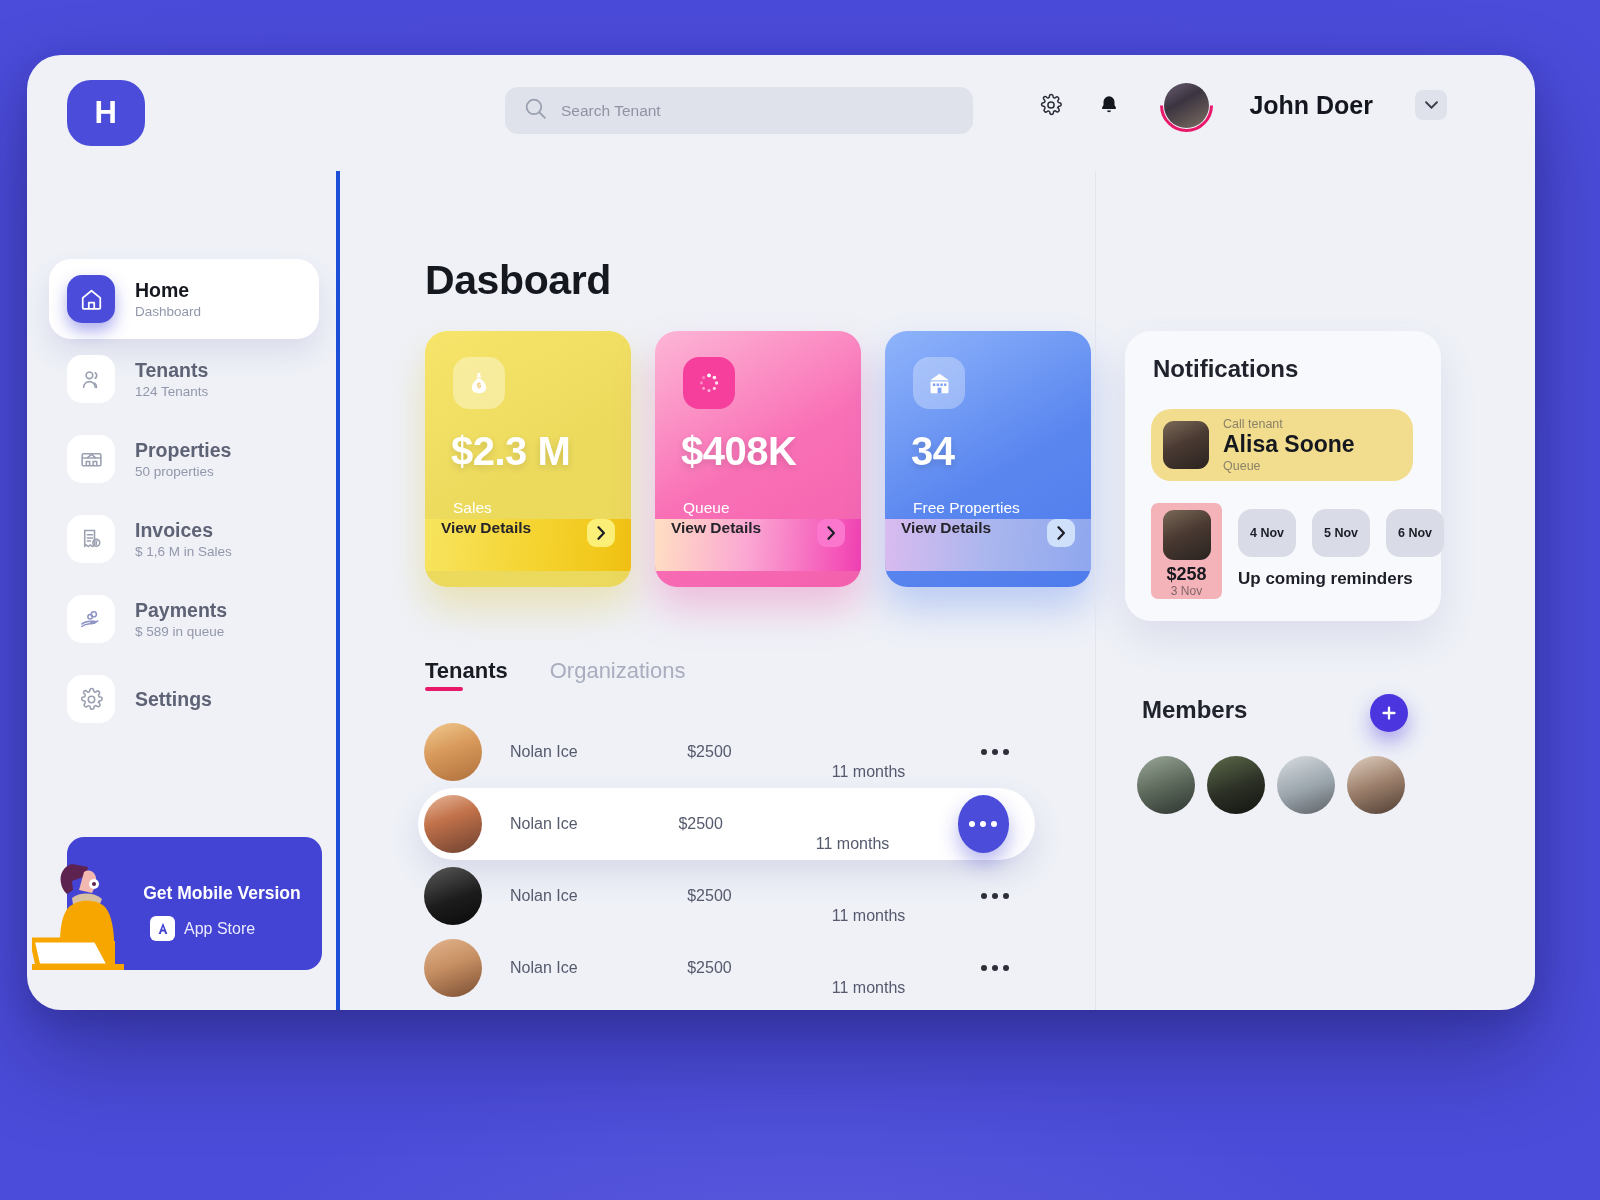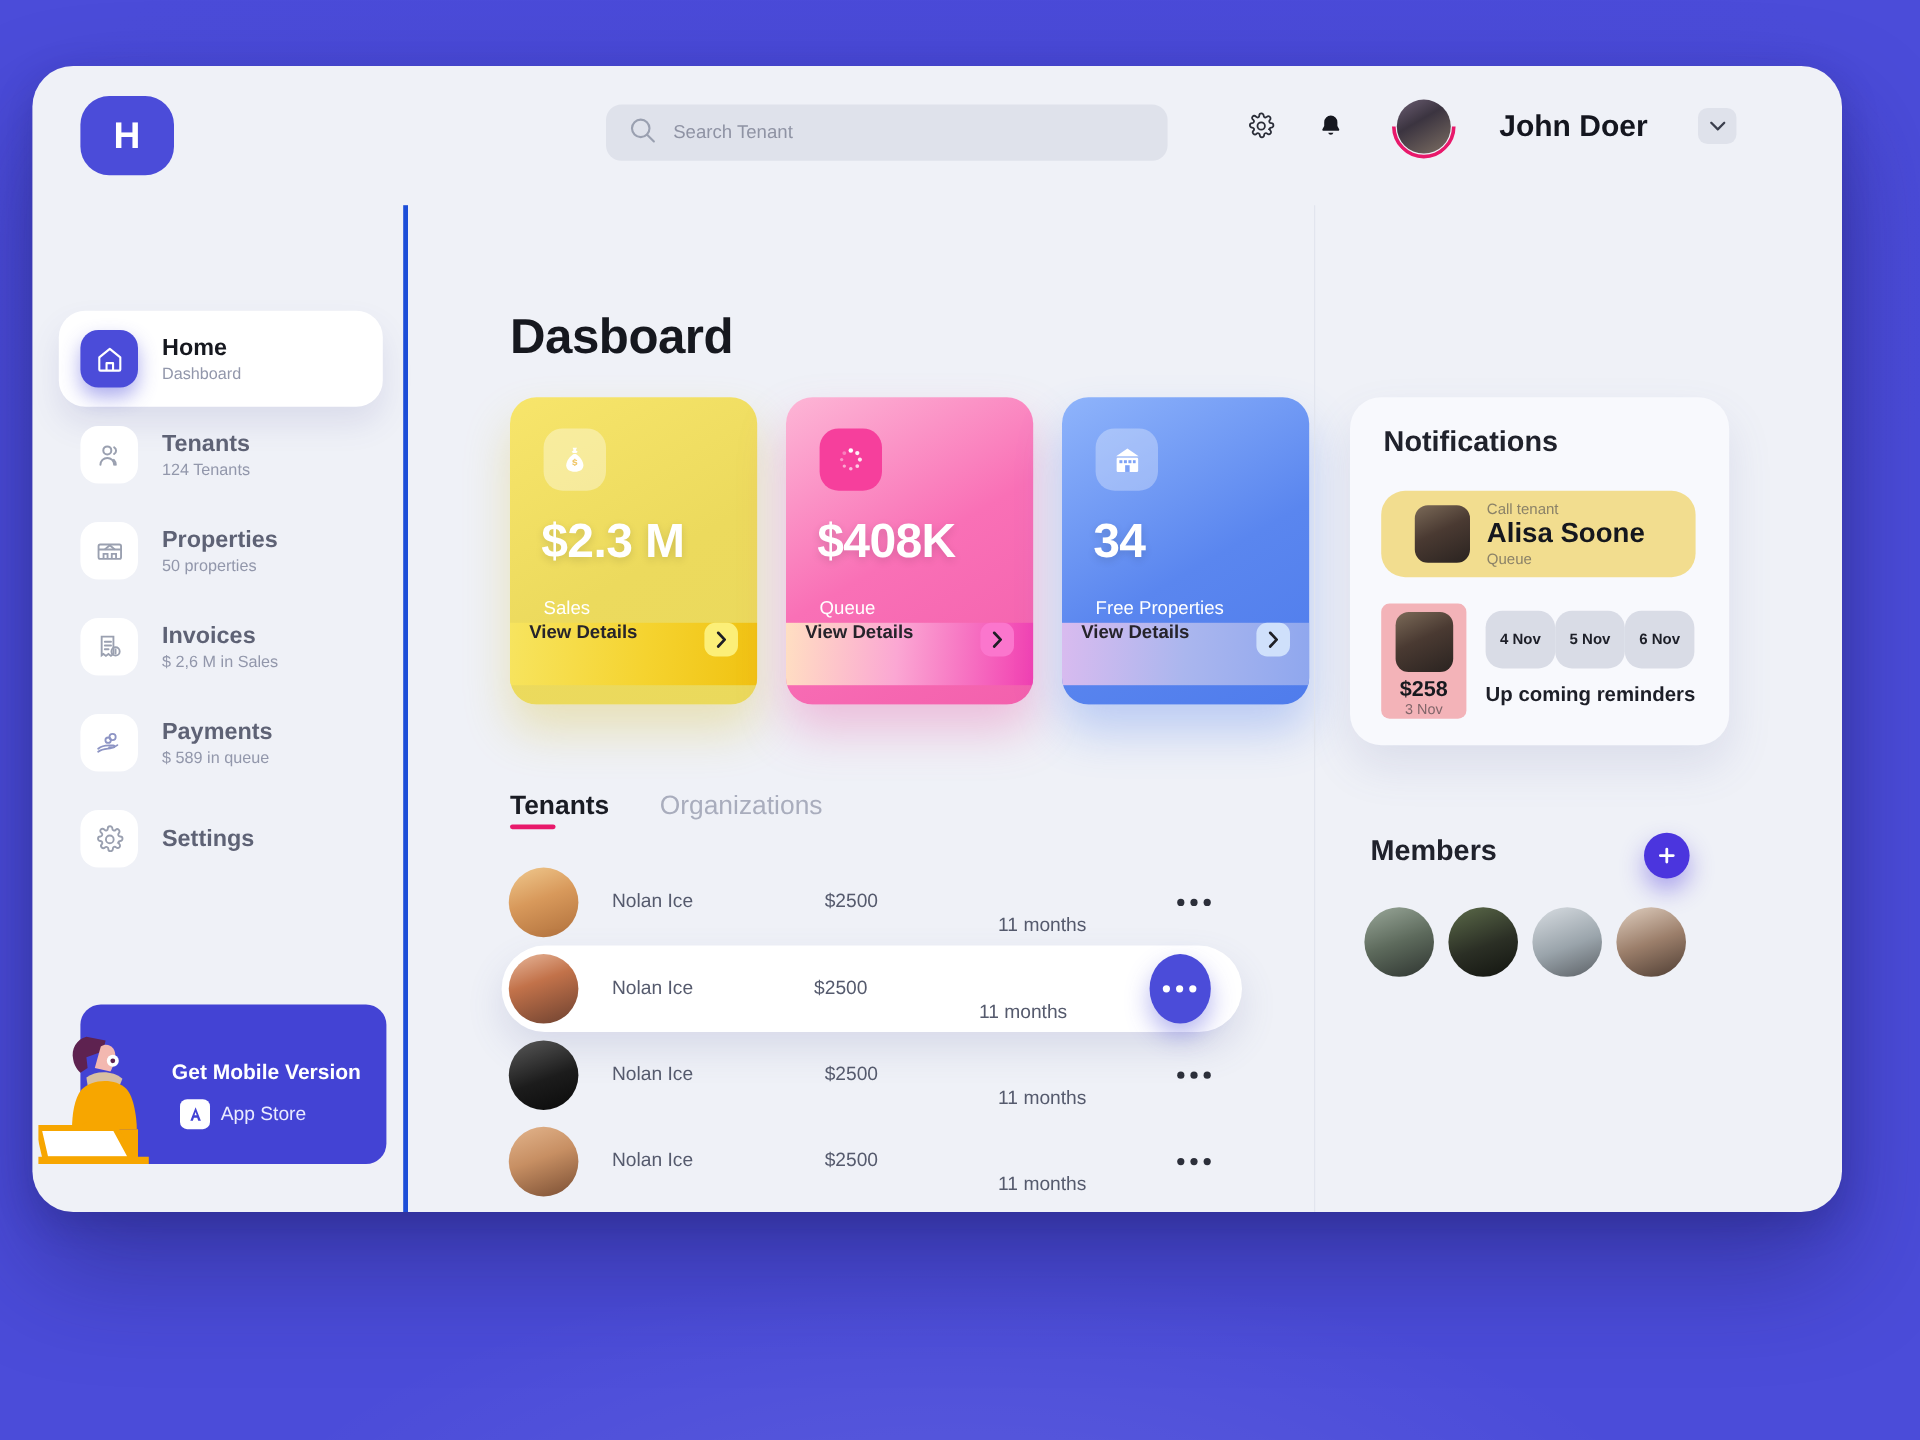--- a/index.html
+++ b/index.html
@@ -257,38 +257,38 @@
     position: absolute; left: 29px; top: 160px;
     width: 316px; height: 290px;
     background: #f8f9fd;
     border-radius: 26px;
     box-shadow: 0 18px 36px rgba(96,99,160,0.13);
   }
   .notif-title { position: absolute; left: 28px; top: 24px; font-size: 24px; font-weight: bold; color: #20222c; }
   .notif-card {
     position: absolute; left: 26px; top: 78px; width: 262px; height: 72px;
     background: #f2dd8f; border-radius: 20px;
-    display: flex; align-items: center; padding-left: 28px;
+    display: flex; align-items: center; padding-left: 12px;
   }
   .notif-thumb { width: 46px; height: 48px; border-radius: 11px; background-size: cover; background-position: center; flex: 0 0 auto; }
   .notif-body { margin-left: 14px; }
   .notif-k { font-size: 12.5px; color: #8b8268; }
   .notif-n { font-size: 23px; font-weight: bold; color: #15171e; line-height: 1.18; }
   .notif-s { font-size: 12.5px; color: #8b8268; }
 
   .rem-card {
     position: absolute; left: 26px; top: 172px; width: 71px; height: 96px;
     background: #f3b3b8; border-radius: 7px;
     display: flex; flex-direction: column; align-items: center; padding-top: 7px;
   }
   .rem-thumb { width: 48px; height: 50px; border-radius: 11px; background-size: cover; background-position: center; }
   .rem-amt { font-size: 18px; font-weight: bold; color: #17191f; margin-top: 4px; }
   .rem-day { font-size: 12px; color: #81666a; margin-top: -1px; }
 
-  .chips { position: absolute; left: 113px; top: 178px; display: flex; gap: 0; }
+  .chips { position: absolute; left: 113px; top: 178px; display: flex; gap: 16px; }
   .chip {
     width: 58px; height: 48px; border-radius: 14px; background: #d9dce6;
     display: flex; align-items: center; justify-content: center;
     font-size: 12.5px; font-weight: bold; color: #1d1f28;
     cursor: pointer;
   }
   .rem-lab { position: absolute; left: 113px; top: 238px; font-size: 17px; font-weight: bold; color: #1d1f28; }
 
   .members-title { position: absolute; left: 46px; top: 525px; font-size: 24px; font-weight: bold; color: #20222c; }
   .add-btn {
@@ -395,21 +395,21 @@
         <div class="nav-ico">
           <svg width="25" height="25" viewBox="0 0 24 24" fill="none" stroke="#9aa0b0" stroke-width="1.5" stroke-linecap="round">
             <path d="M5.5 3.4h9.4v13.8l-2 1.6-2-1.6-2 1.6-2-1.6-1.4 1.1z"></path>
             <path d="M8 7.5h5M8 10.5h5M8 13.5h3"></path>
             <circle cx="16.6" cy="15.2" r="3.3"></circle>
             <path d="M16.6 13.6v3.2"></path>
           </svg>
         </div>
         <div class="nav-txt">
           <div class="nav-title">Invoices</div>
-          <div class="nav-sub">$ 2,6 M in Sales</div>
+          <div class="nav-sub">$ 1,6 M in Sales</div>
         </div>
       </div>
 
       <div class="nav-item">
         <div class="nav-ico">
           <svg width="26" height="26" viewBox="0 0 24 24" fill="none" stroke="#8d94c4" stroke-width="1.4" stroke-linecap="round">
             <circle cx="14.6" cy="7.6" r="2.4"></circle>
             <circle cx="11.2" cy="10" r="2.1"></circle>
             <path d="M3.5 16.6c2.6-2.2 5.4-2.6 8.2-2.6h3.6c1 0 1 1.5 0 1.5h-3.4"></path>
             <path d="M3.5 18.9c3-2.4 6-2.2 9.2-2.6 2.1-.3 4-1.3 5.6-2.5"></path>

